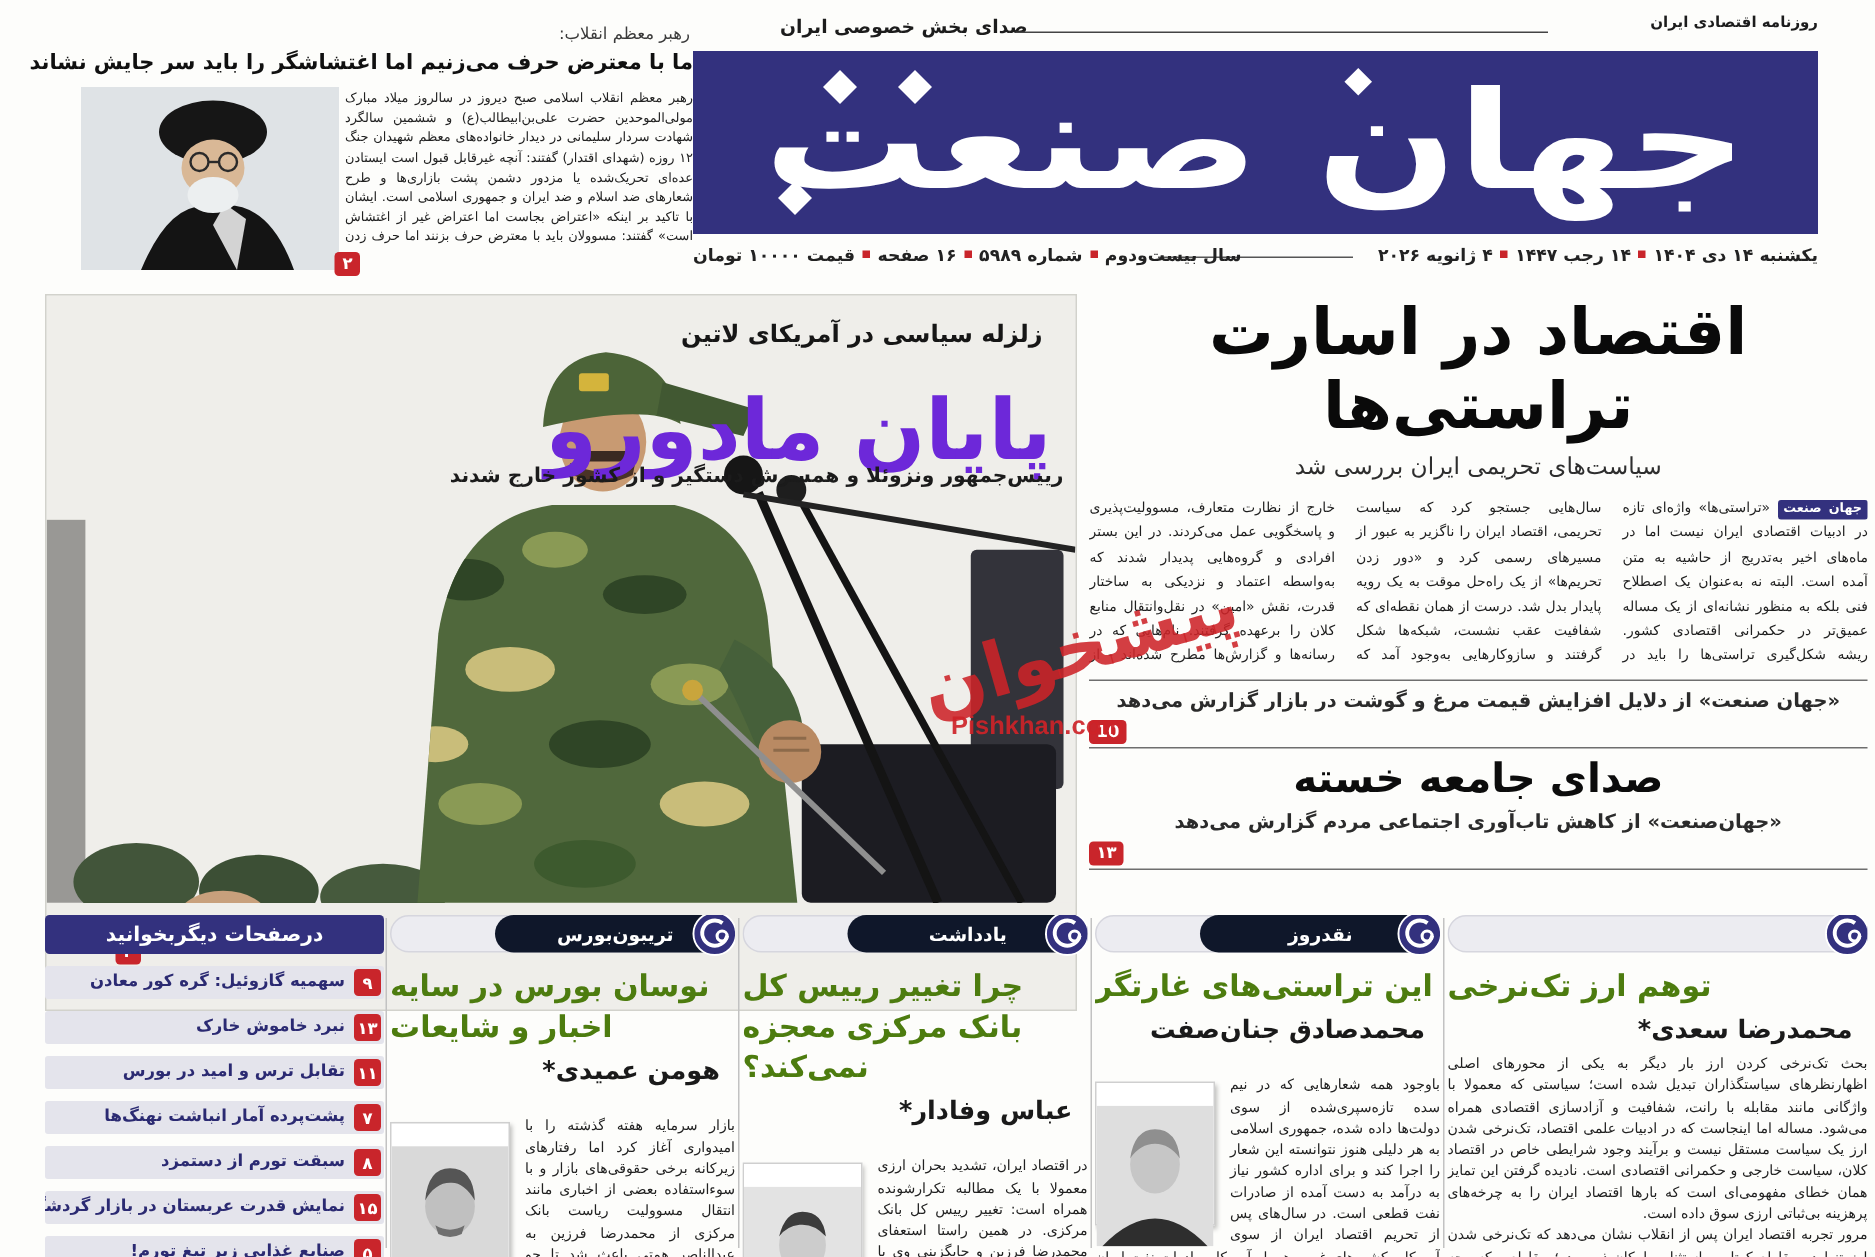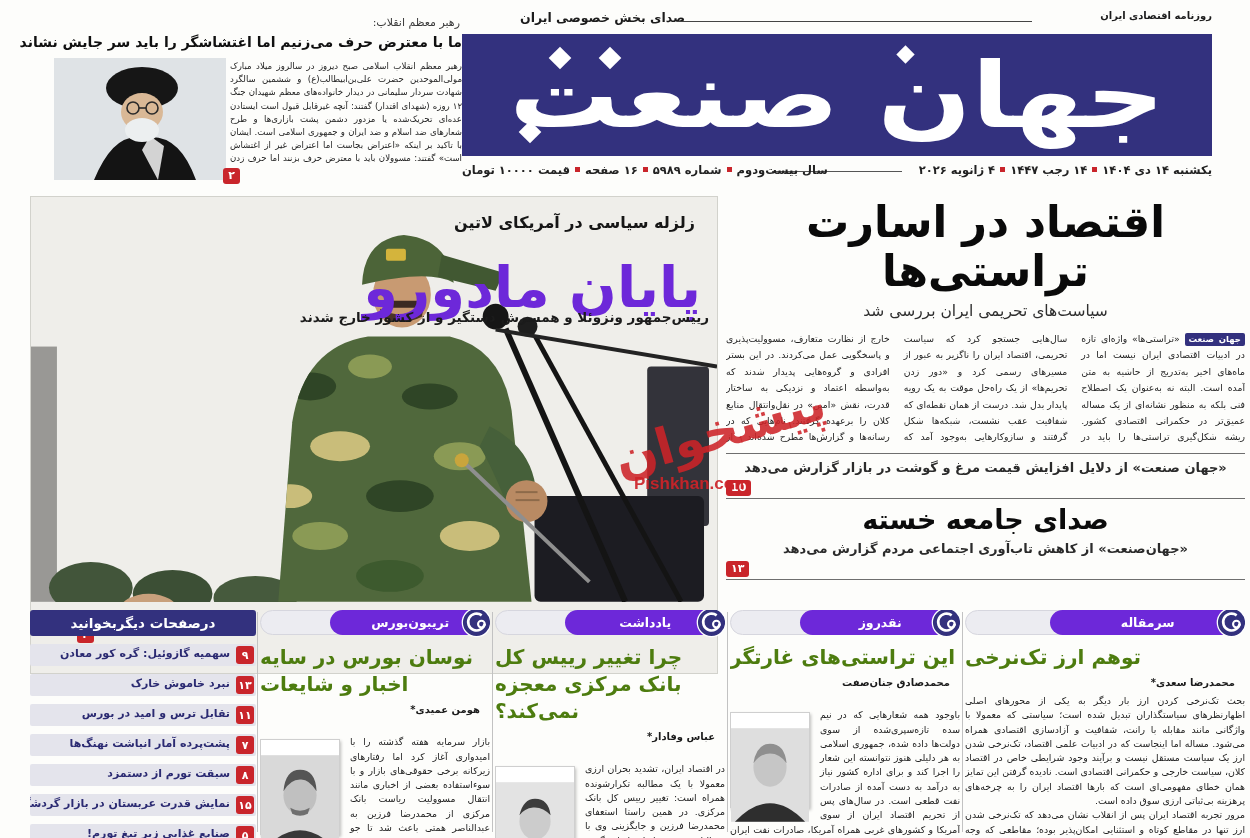--- a/index.html
+++ b/index.html
@@ -71,27 +71,27 @@
   .watermark { position:absolute; left:628px; top:408px; width:200px; height:105px; z-index:40; pointer-events:none; }
   .wm-fa { position:absolute; right:0; top:-6px; color:rgba(205,35,40,.88); font-size:50px; font-weight:bold; transform:rotate(-16deg); }
   .wm-en { position:absolute; left:6px; top:66px; color:rgba(205,35,40,.92); font-size:17px; font-weight:bold; font-family:"Liberation Sans",sans-serif; direction:ltr; }
   
   .opcol { position:absolute; top:610px; bottom:0; overflow:hidden; }
   .c1 { left:965px; width:280px; } .c2 { left:730px; width:230px; }
   .c3 { left:495px; width:230px; } .c4 { left:260px; width:230px; }
   .op-pill { position:relative; height:25px; background:#ececf1; border:1px solid #d6d6de; border-radius:13px; }
   .op-pill-inner {
     position:absolute; right:-1px; top:-1px; height:25px; width:70%;
-    background:#6d28d9; border-radius:13px; color:#fff;
+    background:#0f172a; border-radius:13px; color:#fff;
     display:flex; align-items:center; justify-content:center;
     font-size:12.5px; font-weight:bold;
   }
   .pill-icon { position:absolute; right:-3px; top:-4px; width:31px; height:31px; }
   .op-title { font-size:20px; font-weight:bold; color:#4d7c0f; text-align:left; margin-top:9px; line-height:1.35; }
-  .op-author { font-size:10px; font-weight:bold; color:#1a1a1a; text-align:right; padding-right:10px; margin-top:6px; }
+  .op-author { font-size:17px; font-weight:bold; color:#1a1a1a; text-align:right; padding-right:10px; margin-top:6px; }
   .op-body { margin-top:6px; font-size:9.4px; line-height:14.3px; text-align:justify; color:#212121; white-space:pre-line; }
   .op-photo { float:left; position:relative; width:80px; height:96px; margin:4px 10px 4px 0; background:#fff;
     border:1px solid #cfcfcf; box-shadow:1px 2px 3px rgba(0,0,0,.25); }
   .op-photo::before { content:""; position:absolute; right:-9px; top:-9px; width:24px; height:46px;
     background:#33317e; border-radius:8px; z-index:-1; }
   .vline { position:absolute; top:612px; bottom:6px; width:1px; background:#c2c2c2; }
   .v1 { left:257px; } .v2 { left:492px; } .v3 { left:727px; } .v4 { left:962px; }
   
   .sidebar { position:absolute; left:30px; top:610px; width:226px; bottom:0; overflow:hidden; }
   .sb-header { height:26px; background:#33317e; border-radius:3px; color:#fff; font-weight:bold;
@@ -221,21 +221,20 @@
     <hr class="rule">
   </div>
 
   <div class="watermark">
     <span class="wm-fa">پیشخوان</span>
     <span class="wm-en">Pishkhan.com</span>
   </div>
 
   <div class="opcol c1">
     <div class="op-pill">
-      <span class="op-pill-inner">سرمقاله</span>
       <svg class="pill-icon" viewBox="0 0 24 24">
           <circle cx="12" cy="12" r="11" fill="#33317e" stroke="#fff" stroke-width="1"></circle>
           <path d="M16 6.5a6.5 6.5 0 1 0 2.4 6.5" stroke="#fff" fill="none" stroke-width="2"></path>
           <circle cx="15.8" cy="13.2" r="2.6" fill="none" stroke="#fff" stroke-width="1.6"></circle>
         </svg>
     </div>
     <div class="op-title">توهم ارز تک‌نرخی</div>
     <div class="op-author">محمدرضا سعدی*</div>
     <div class="op-body">بحث تک‌نرخی کردن ارز بار دیگر به یکی از محورهای اصلی اظهارنظرهای سیاستگذاران تبدیل شده است؛ سیاستی که معمولا با واژگانی مانند مقابله با رانت، شفافیت و آزادسازی اقتصادی همراه می‌شود. مساله اما اینجاست که در ادبیات علمی اقتصاد، تک‌نرخی شدن ارز یک سیاست مستقل نیست و برآیند وجود شرایطی خاص در اقتصاد کلان، سیاست خارجی و حکمرانی اقتصادی است. نادیده گرفتن این تمایز همان خطای مفهومی‌ای است که بارها اقتصاد ایران را به چرخه‌های پرهزینه بی‌ثباتی ارزی سوق داده است.
 مرور تجربه اقتصاد ایران پس از انقلاب نشان می‌دهد که تک‌نرخی شدن ارز تنها در مقاطع کوتاه و استثنایی امکان‌پذیر بوده؛ مقاطعی که وجه مشترک همه آنها نه تصمیم دولت بلکه وجود</div>

